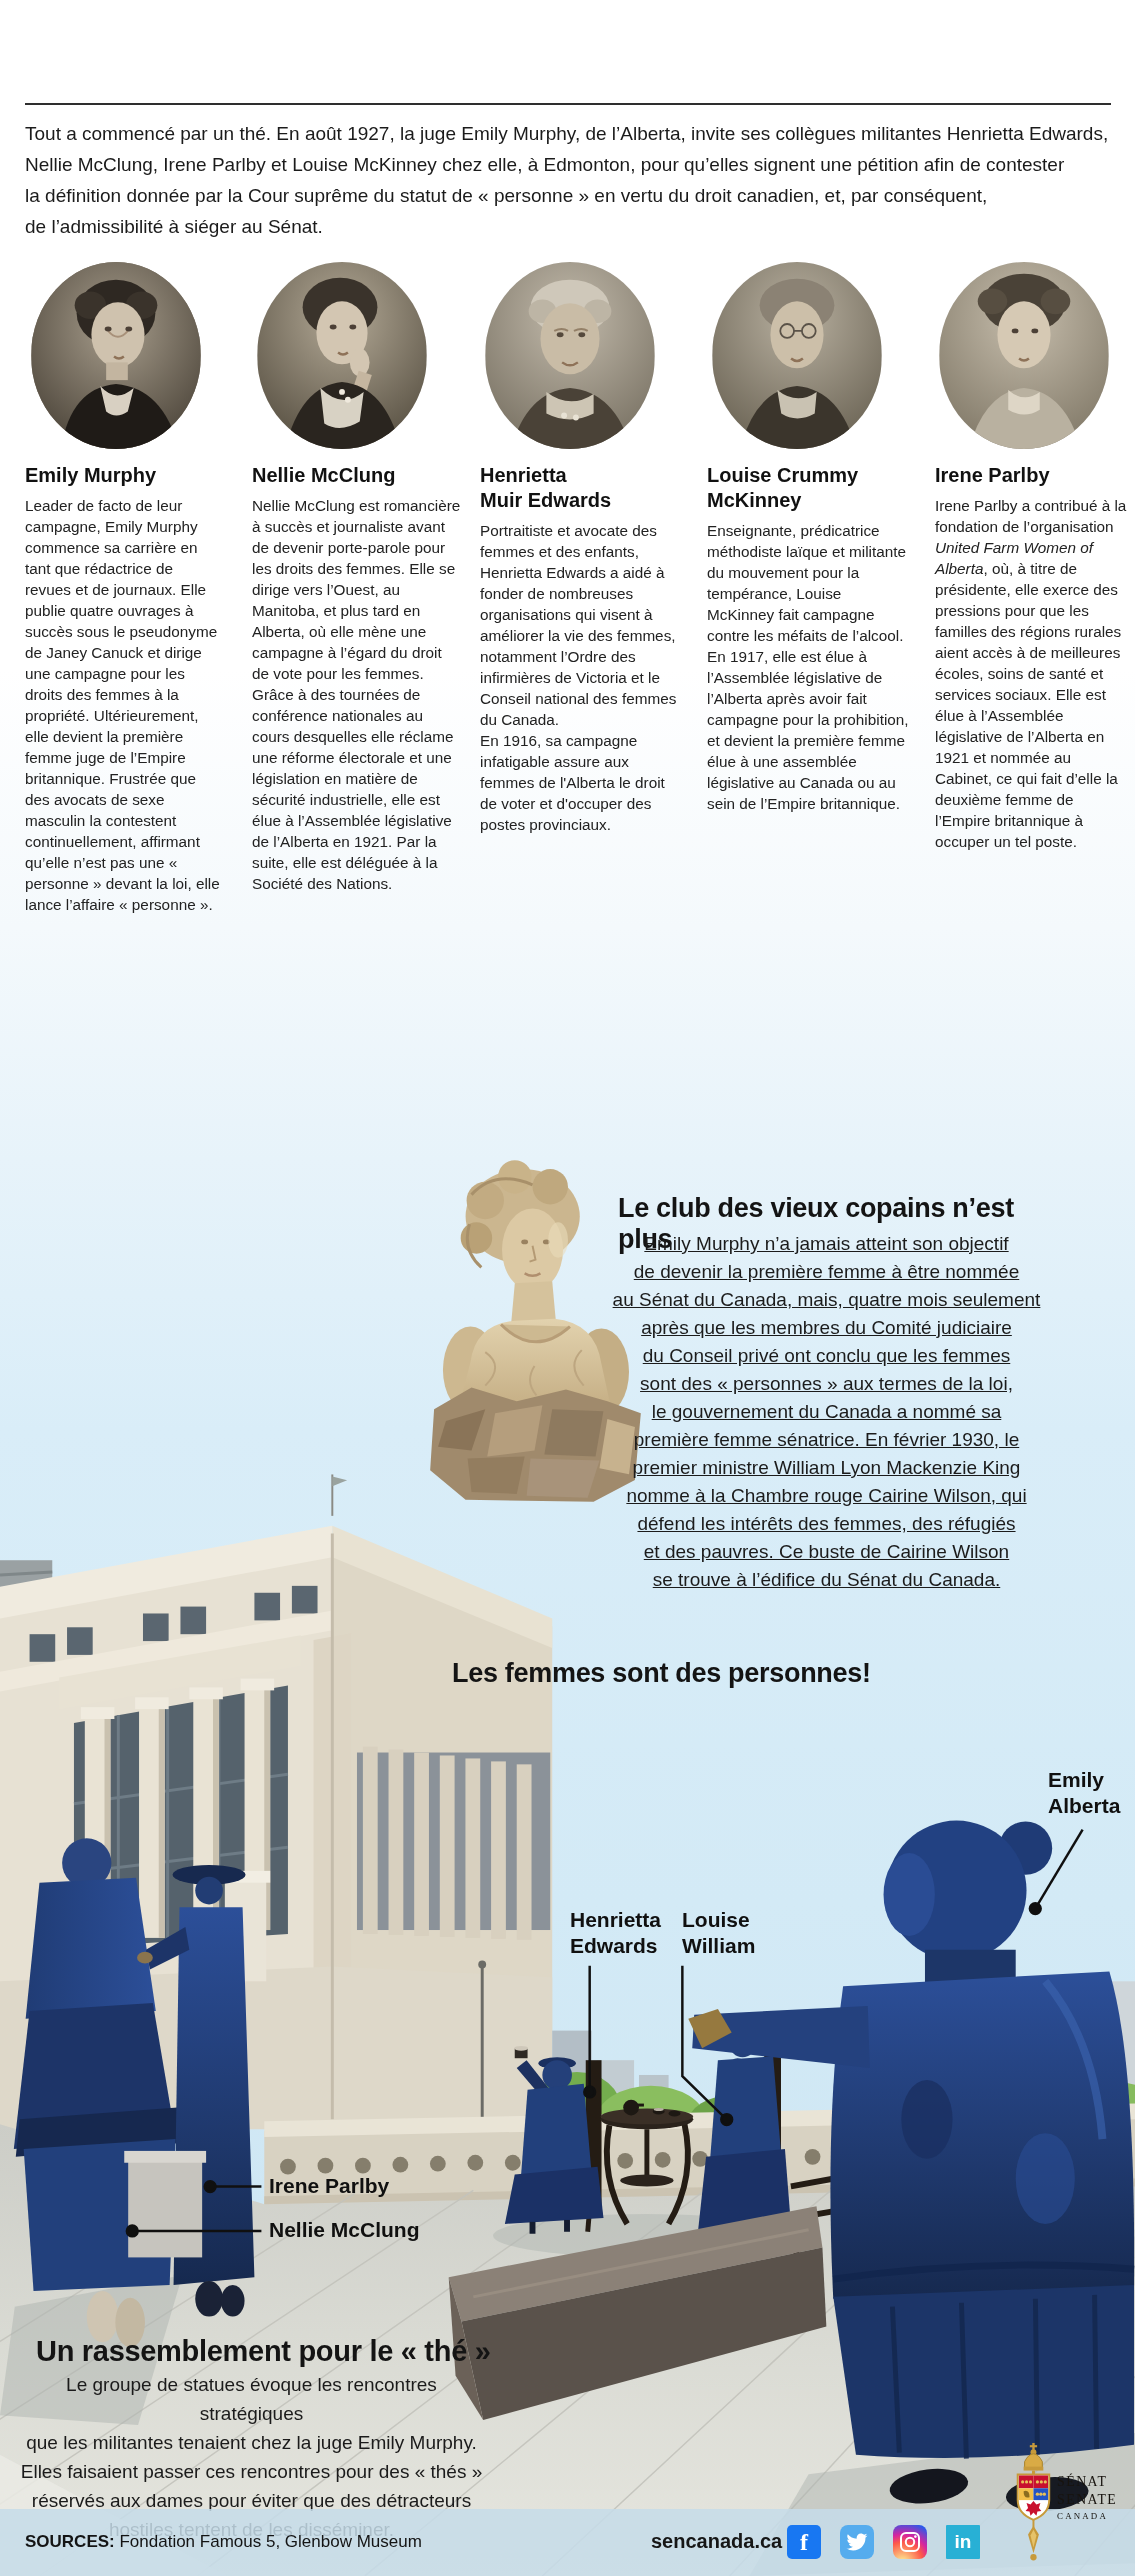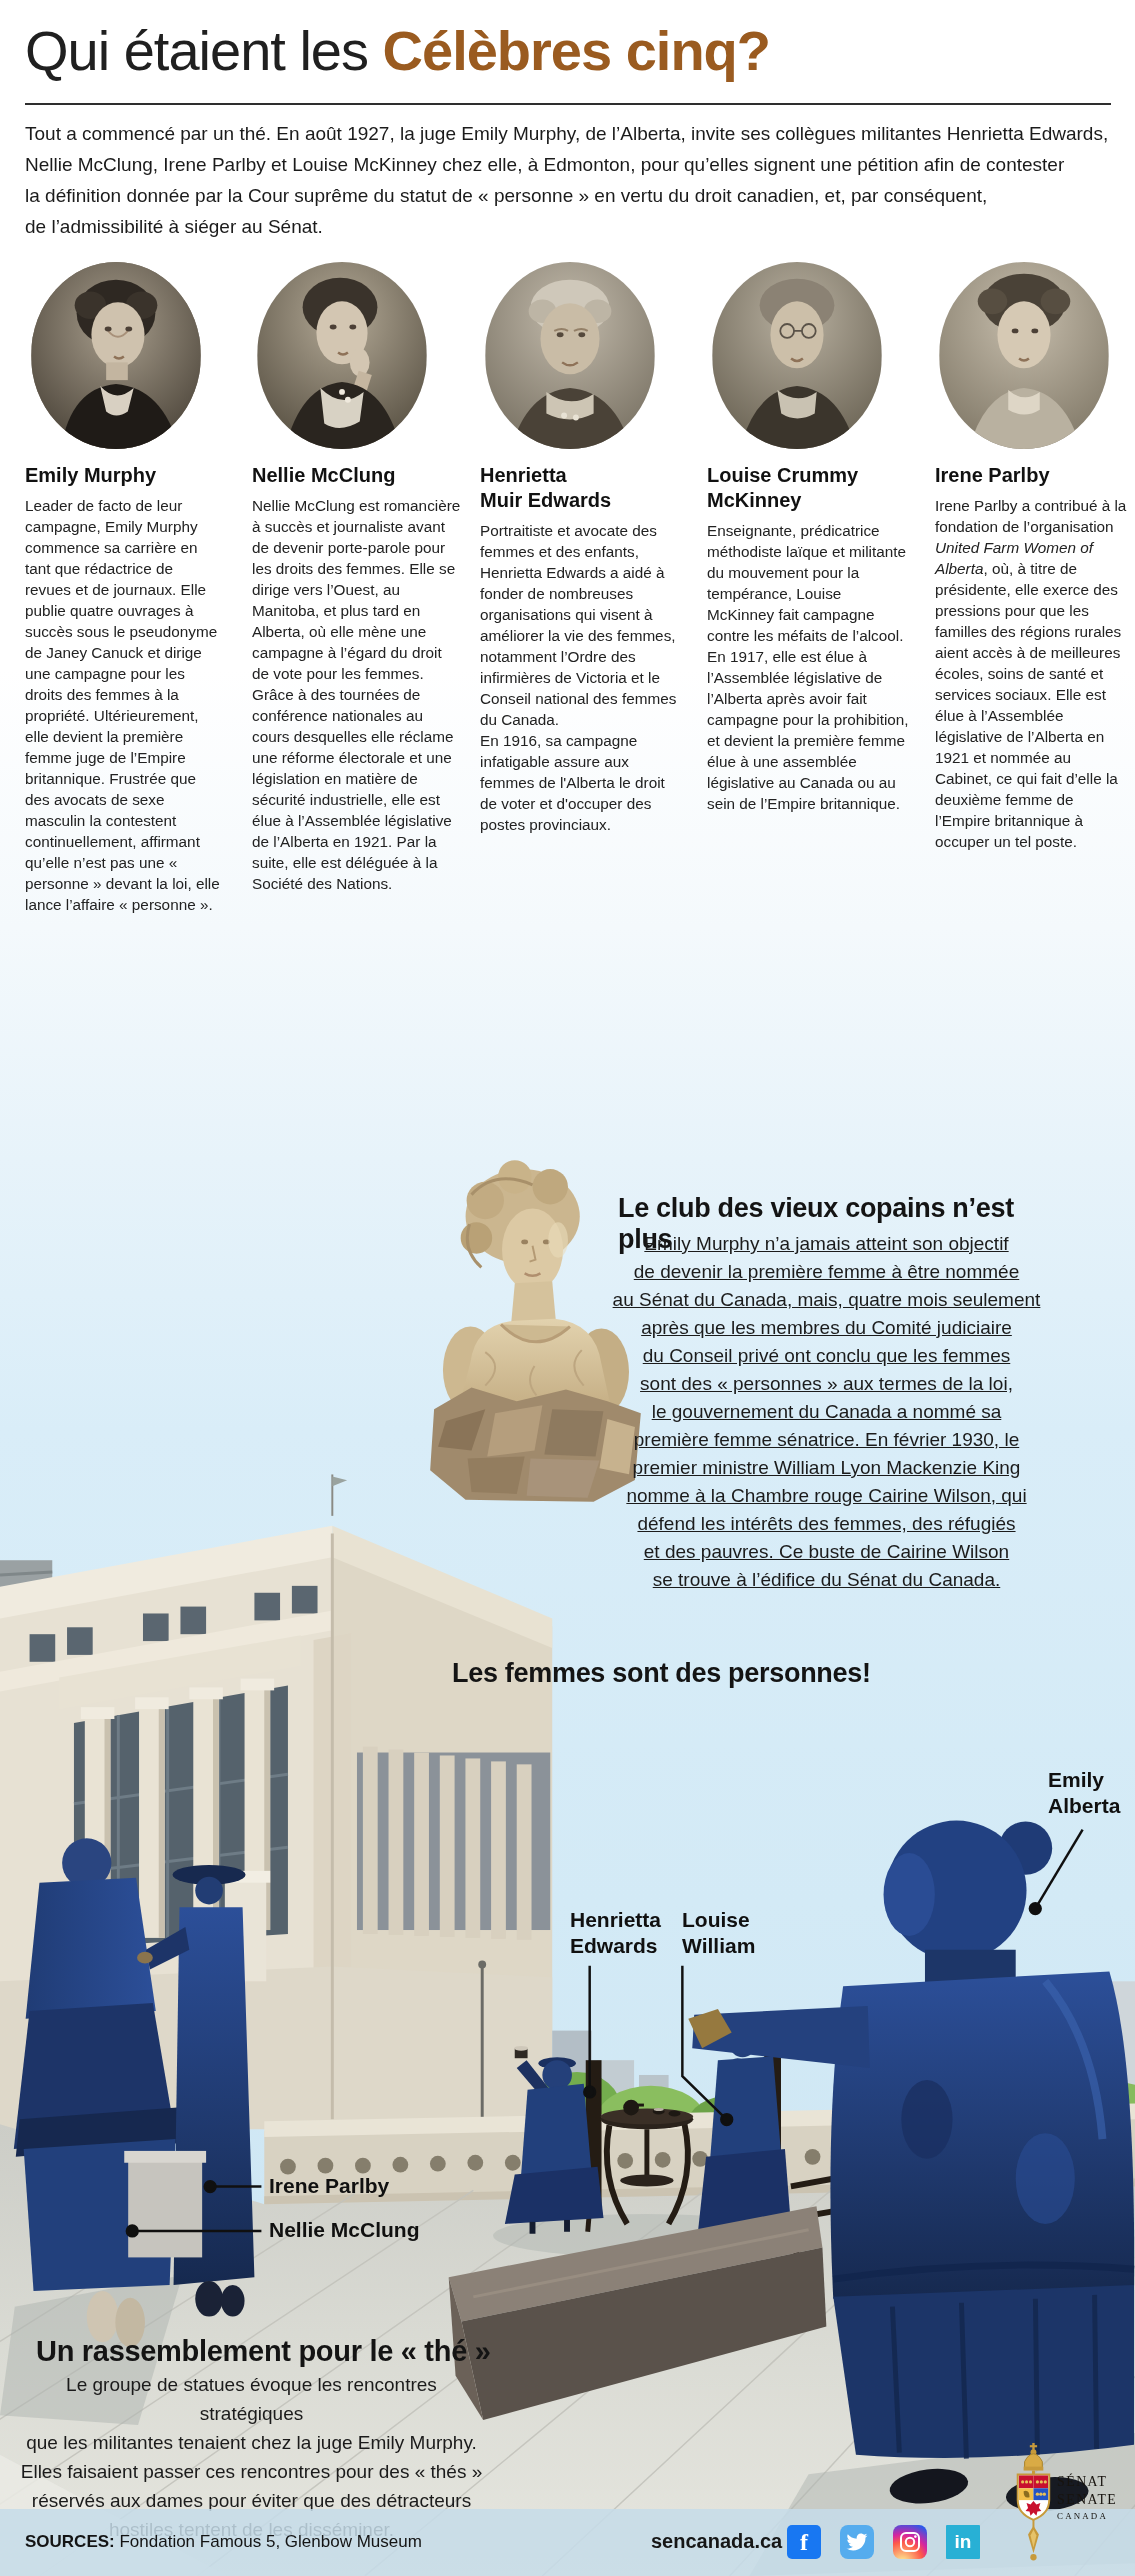--- a/index.html
+++ b/index.html
@@ -322,23 +322,20 @@
         <circle cx="598" cy="2122" r="5.5"></circle>
       <polyline points="692,1994 692,2106 737,2150" fill="none"></polyline>
         <circle cx="737" cy="2150" r="5.5"></circle>
       <line x1="265" y1="2218" x2="213" y2="2218"></line>
         <circle cx="213" cy="2218" r="5.5"></circle>
       <line x1="265" y1="2263" x2="134" y2="2263"></line>
         <circle cx="134" cy="2263" r="5.5"></circle>
     </g>
   </svg>
 
-  <h1 class="abs title" style="margin:0;">
-    <span class="t1">Qui étaient les </span><span class="t2">Célèbres cinq?</span>
-  </h1>
   <div class="abs rule"></div>
   <p class="abs intro prewrap" style="margin:0;">Tout a commencé par un thé. En août 1927, la juge Emily Murphy, de l’Alberta, invite ses collègues militantes Henrietta Edwards,
 Nellie McClung, Irene Parlby et Louise McKinney chez elle, à Edmonton, pour qu’elles signent une pétition afin de contester
 la définition donnée par la Cour suprême du statut de « personne » en vertu du droit canadien, et, par conséquent,
 de l’admissibilité à siéger au Sénat.</p>
 
   <div class="abs portrait" style="left:31px;">
     <svg width="170" height="187" viewBox="0 0 172 190">
         <rect width="172" height="190" fill="#857c6e"></rect>
         <rect width="172" height="190" fill="url(#pg1)"></rect>

